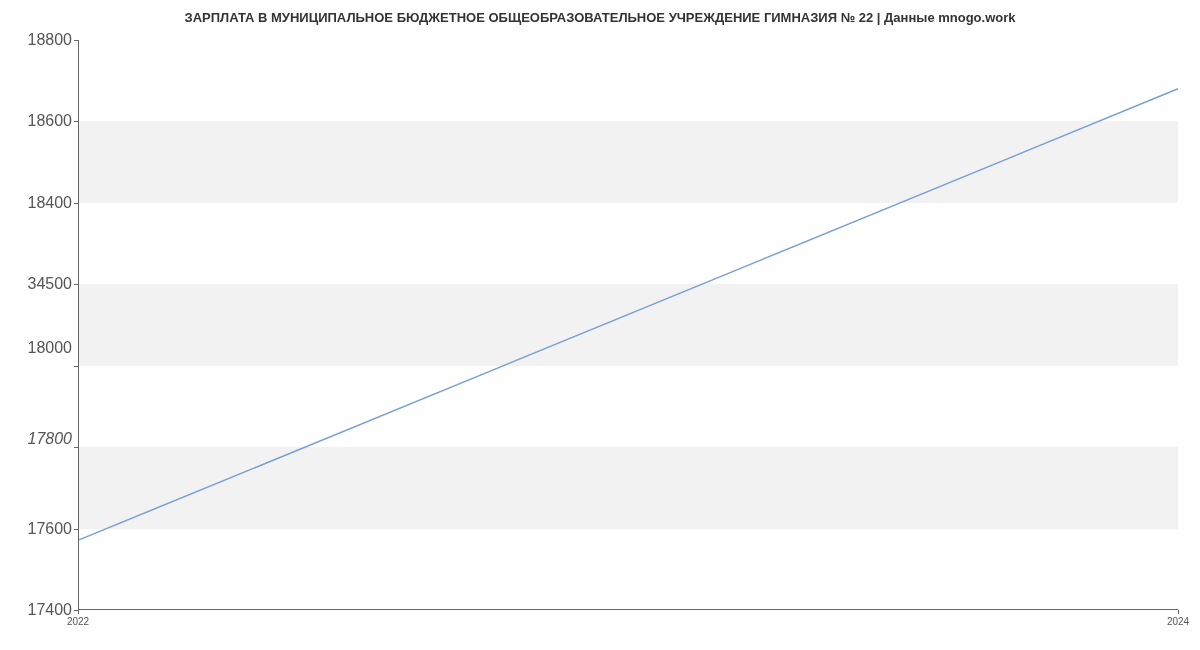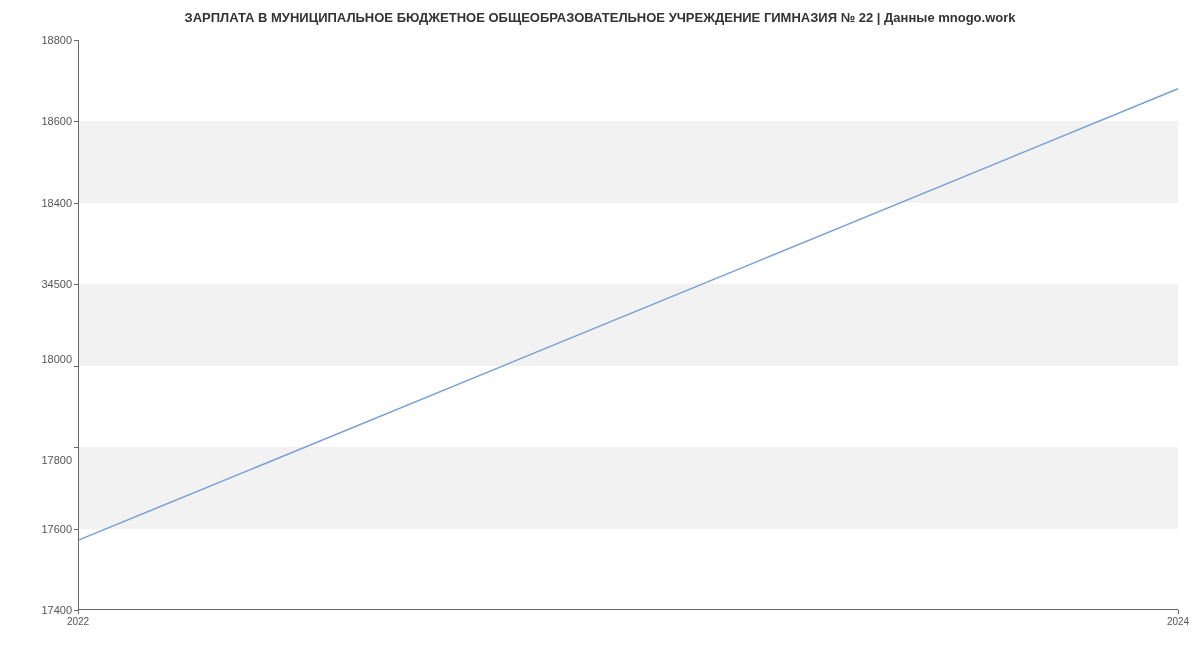--- a/index.html
+++ b/index.html
@@ -38,21 +38,21 @@
     }
     .grid-band {
       position: absolute;
       left: 0;
       width: 100%;
       background: #f2f2f2;
     }
     .y-tick-label {
       position: absolute;
       right: 1128px;
-      font-size: 11px;
+      font-size: 16px;
       color: #555;
       transform: translateY(-50%);
       text-align: right;
     }
     .y-tick-mark {
       position: absolute;
       left: 74px;
       width: 4px;
       height: 1px;
       background: #666;
@@ -91,23 +91,23 @@
       <div class="grid-band" style="top: 244.286px; height: 81.4286px;"></div>
       <div class="grid-band" style="top: 407.143px; height: 81.4286px;"></div>
     <svg class="line-svg" viewBox="0 0 1100 570" preserveAspectRatio="none">
       <line id="data-line" stroke="#7a9fd6" stroke-width="1.5" fill="none" x1="0" y1="500.7857142857143" x2="1100" y2="48.85714285714289"></line>
     </svg>
   </div>
 <div class="y-tick-label" style="top: 610px;">17400</div>
     <div class="y-tick-mark" style="top: 610px;"></div>
     <div class="y-tick-label" style="top: 528.571px;">17600</div>
     <div class="y-tick-mark" style="top: 528.571px;"></div>
-    <div class="y-tick-label" style="top: 460px;">17800</div>
+    <div class="y-tick-label" style="top: 439px; font-style: italic;">17800</div>
     <div class="y-tick-mark" style="top: 447.143px;"></div>
-    <div class="y-tick-label" style="top: 359px;">18000</div>
+    <div class="y-tick-label" style="top: 348px;">18000</div>
     <div class="y-tick-mark" style="top: 365.714px;"></div>
     <div class="y-tick-label" style="top: 284.286px;">34500</div>
     <div class="y-tick-mark" style="top: 284.286px;"></div>
     <div class="y-tick-label" style="top: 202.857px;">18400</div>
     <div class="y-tick-mark" style="top: 202.857px;"></div>
     <div class="y-tick-label" style="top: 121.429px;">18600</div>
     <div class="y-tick-mark" style="top: 121.429px;"></div>
     <div class="y-tick-label" style="top: 40px;">18800</div>
     <div class="y-tick-mark" style="top: 40px;"></div>
     <div class="x-tick-label" style="left: 78px;">2022</div>

